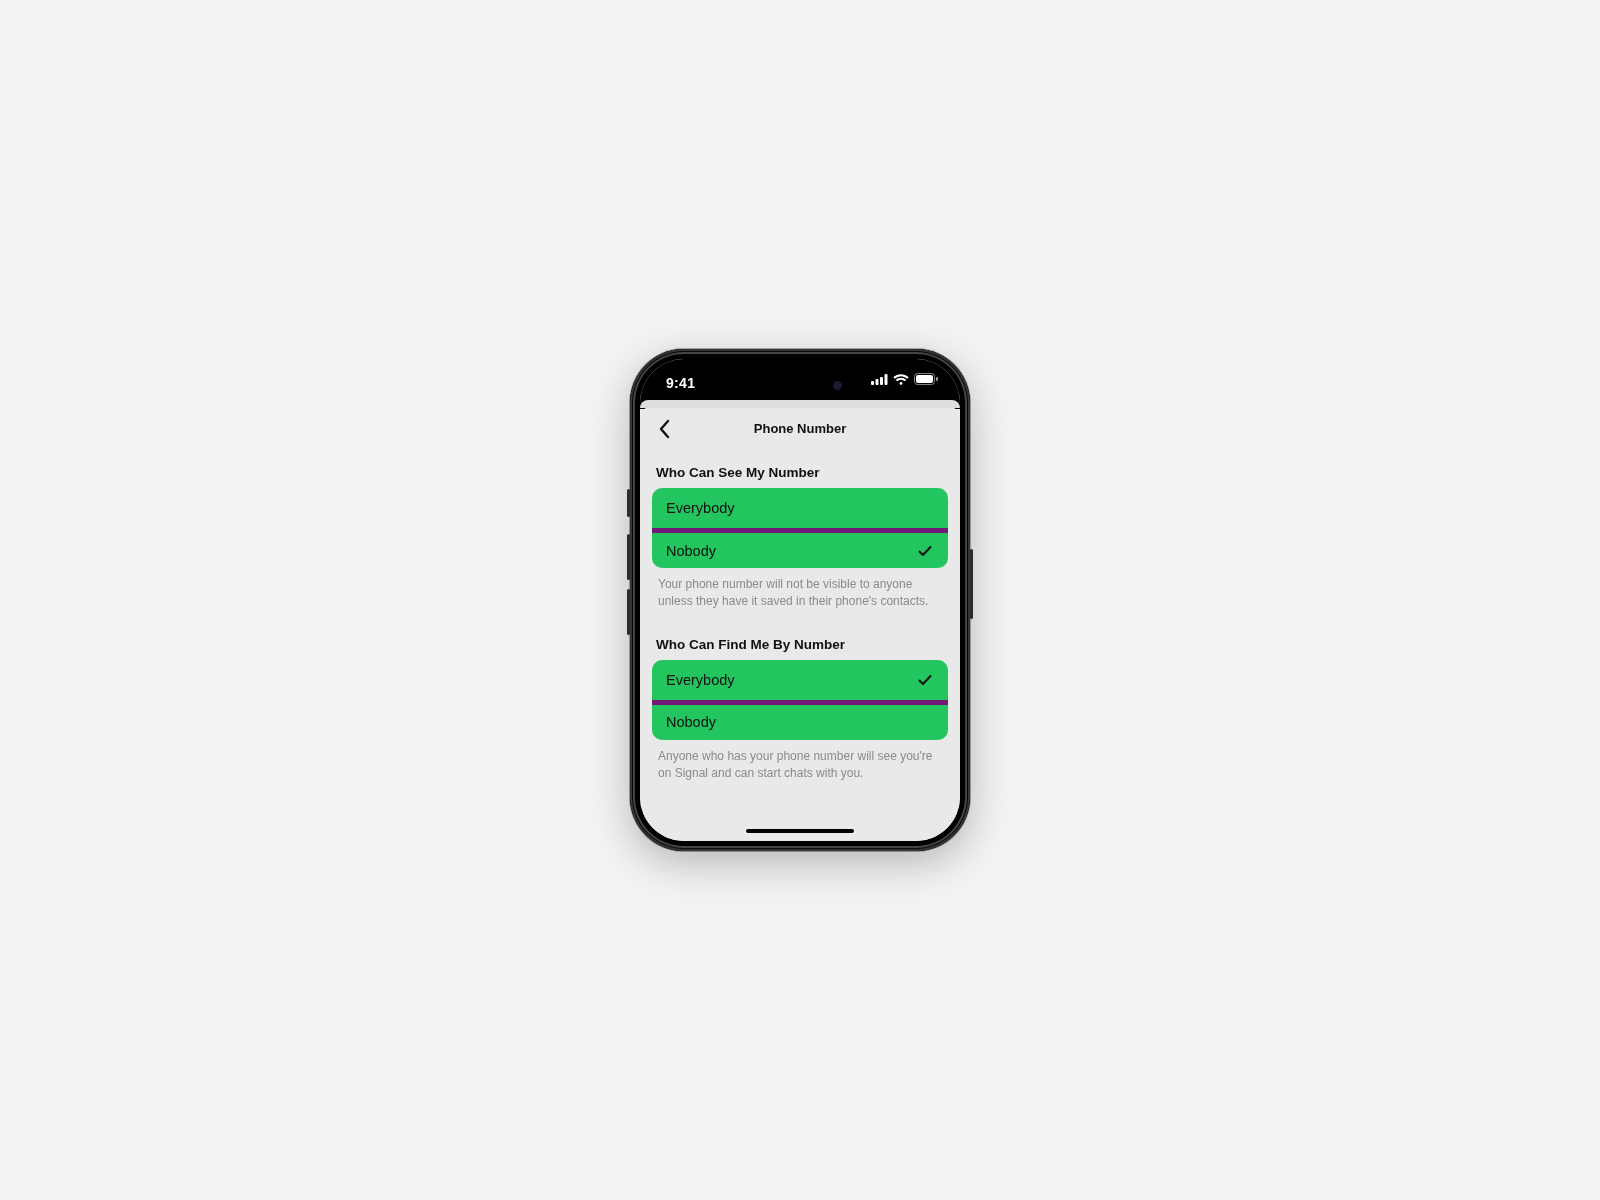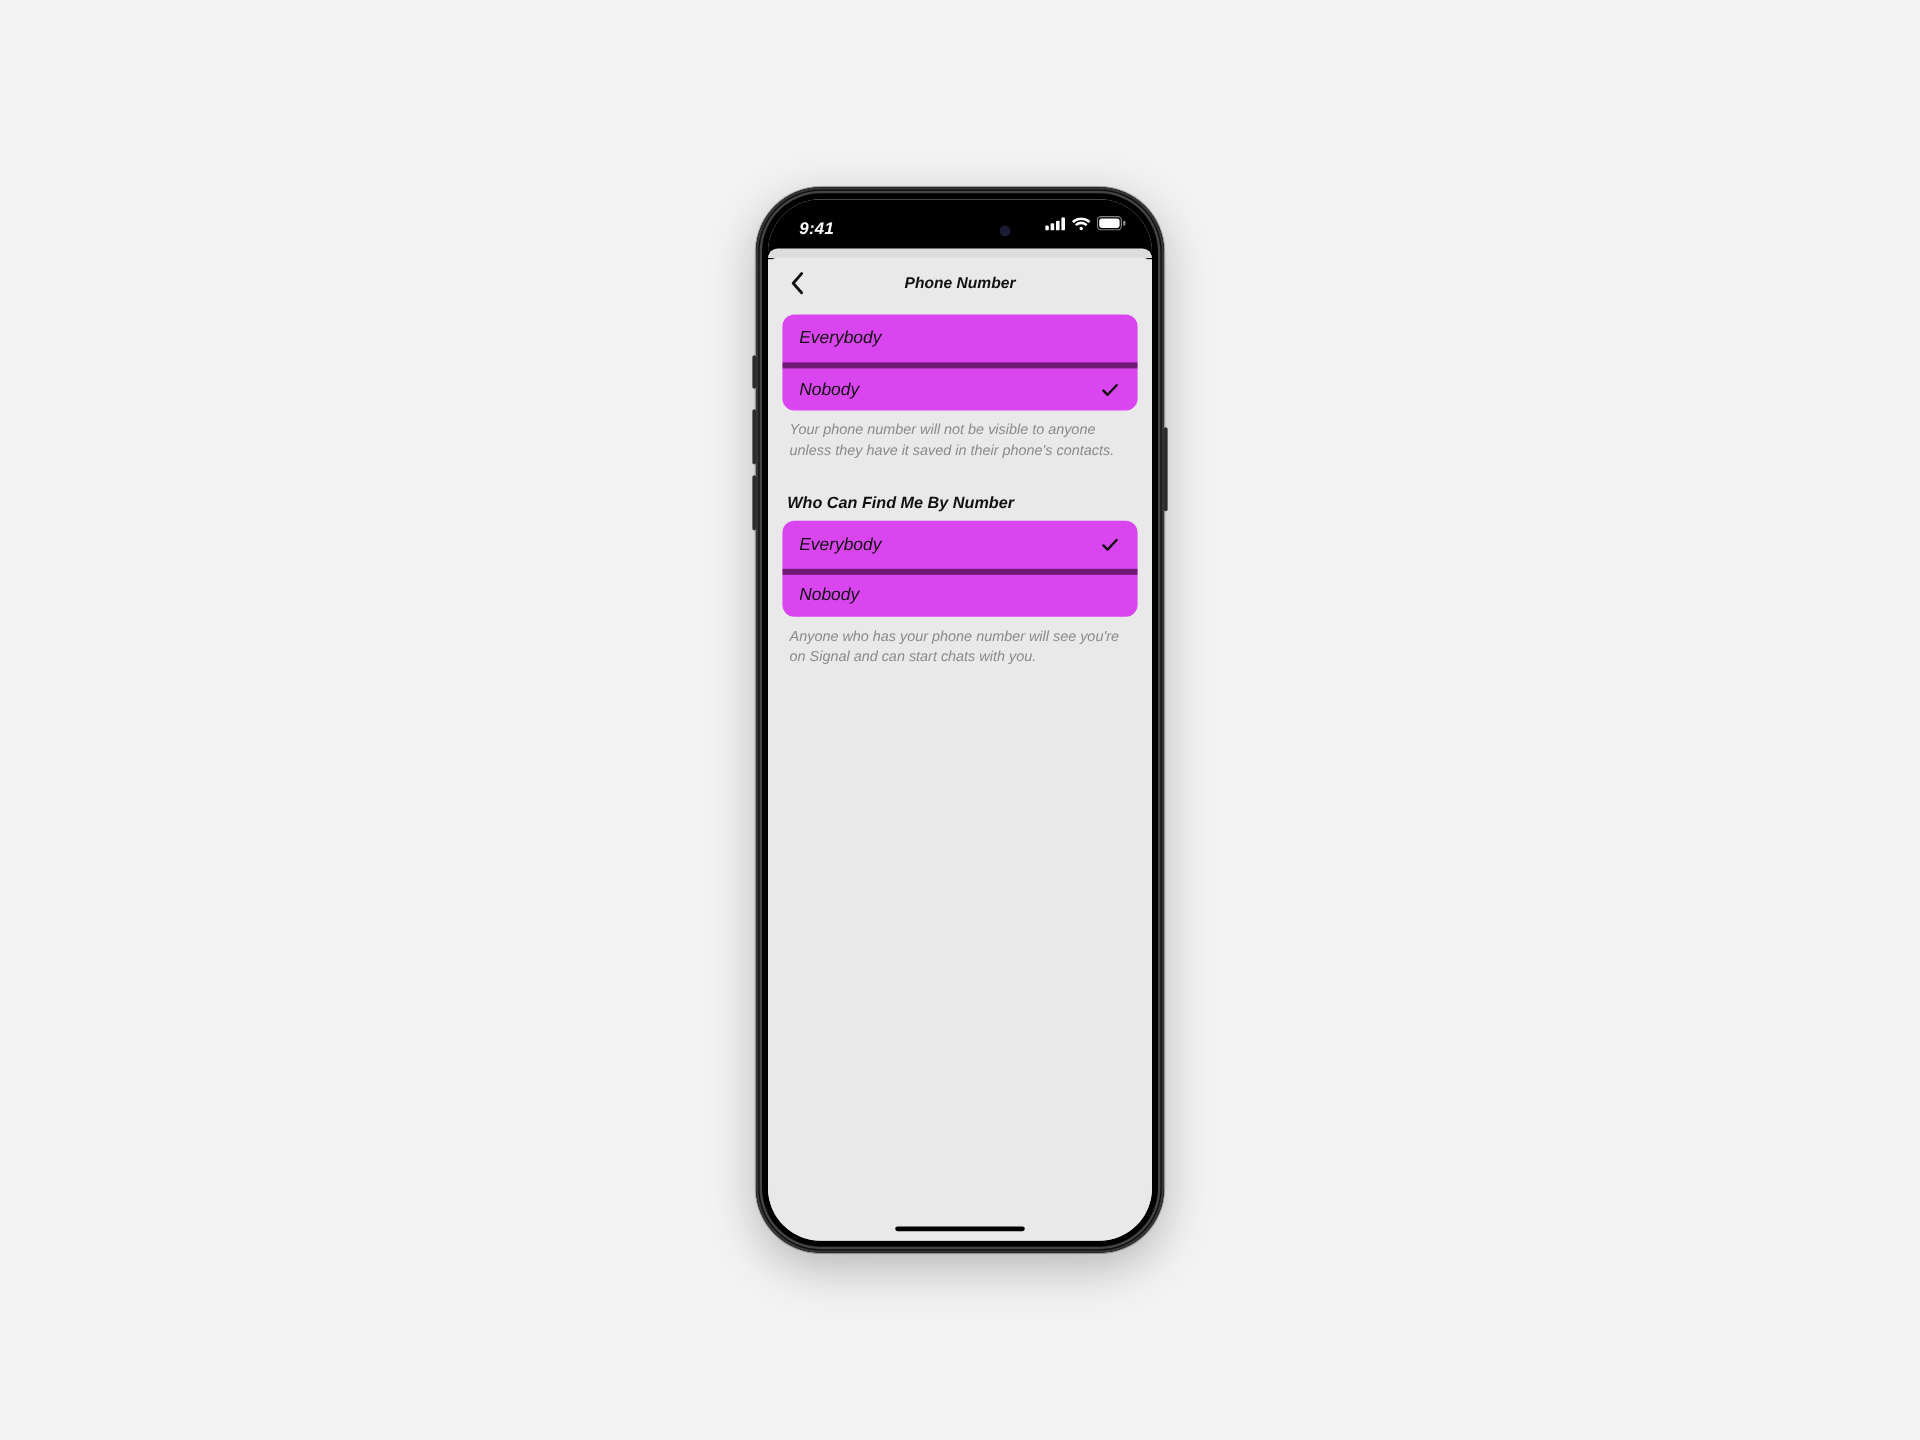--- a/index.html
+++ b/index.html
@@ -12,31 +12,30 @@
       display: flex;
       align-items: center;
       justify-content: center;
       overflow: hidden;
     }
 
     
     .phone {
       position: relative;
       width: 340px;
-      height: 888px;
+      height: 502px;
       border-radius: 54px;
       background: #000;
       padding: 10px;
       box-shadow:
         0 0 0 1px rgba(0,0,0,.3),
         0 12px 40px rgba(0,0,0,.25),
         inset 0 0 0 2px #353535,
         inset 0 0 0 3px #0a0a0a,
         inset 0 0 0 5px #444;
-      font-style: italic;
     }
 
     
     .side-btn { position:absolute; background:#2b2b2b; border-radius:2px; }
     .side-left-1{ left:-3px; top:140px; width:3px; height:28px; } 
     .side-left-2{ left:-3px; top:185px; width:3px; height:46px; }
     .side-left-3{ left:-3px; top:240px; width:3px; height:46px; }
     .side-right { right:-3px; top:200px; width:3px; height:70px; }
 
     
@@ -117,21 +116,21 @@
     .content{
       padding: 6px 12px 0 12px;
     }
 
     .section-header{
       font-size:13.5px; font-weight:700; color:#111;
       padding: 10px 4px 8px 4px;
     }
 
     .card{
-      background:#d946ef;
+      background:#22c55e;
       border-radius:10px;
       overflow:hidden;
     }
     .row{
       display:flex; align-items:center; justify-content:space-between;
       padding: 10px 14px;
       height:40px;
       font-size:14.5px; color:#111;
       cursor:pointer;
     }
@@ -200,20 +199,21 @@
         <div class="nav-back">
           <svg width="14" height="20" viewBox="0 0 14 20">
             <path d="M11 2 4 10l7 8" fill="none" stroke="#111" stroke-width="2.4" stroke-linecap="round" stroke-linejoin="round"></path>
           </svg>
         </div>
         <div class="nav-title">Phone Number</div>
       </div>
 
       <div class="content">
 
+        <div class="section-header">Who Can See My Number</div>
         <div class="card">
           <div class="row">
             <span>Everybody</span>
             <span class="check"></span>
           </div>
           <div class="row">
             <span>Nobody</span>
             <span class="check">
                 <svg width="16" height="16" viewBox="0 0 16 16">
                   <path d="M2.5 8.5 6 12l7.5-8" fill="none" stroke="#111" stroke-width="2" stroke-linecap="round" stroke-linejoin="round"></path>

